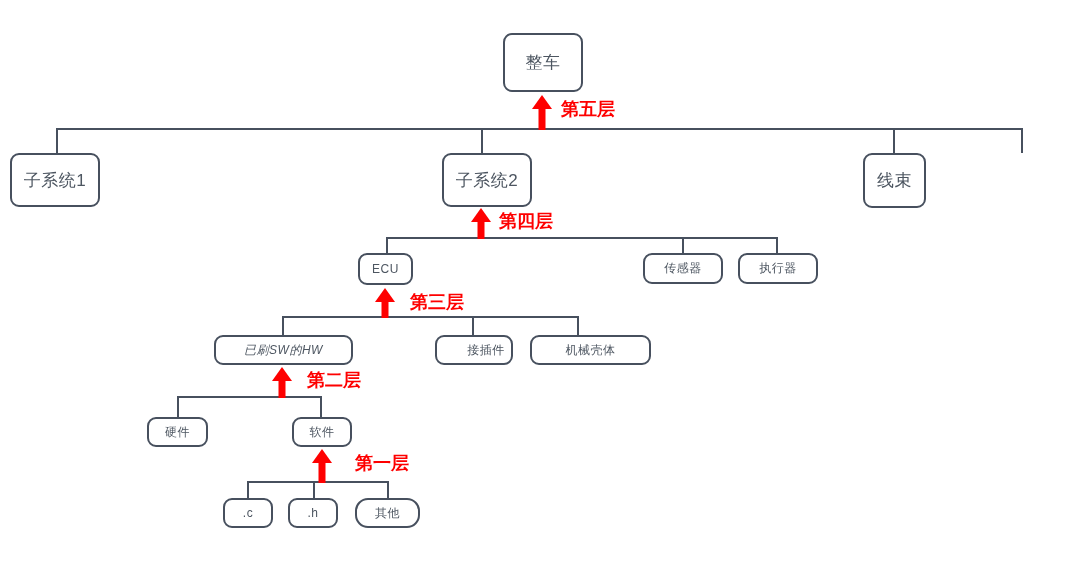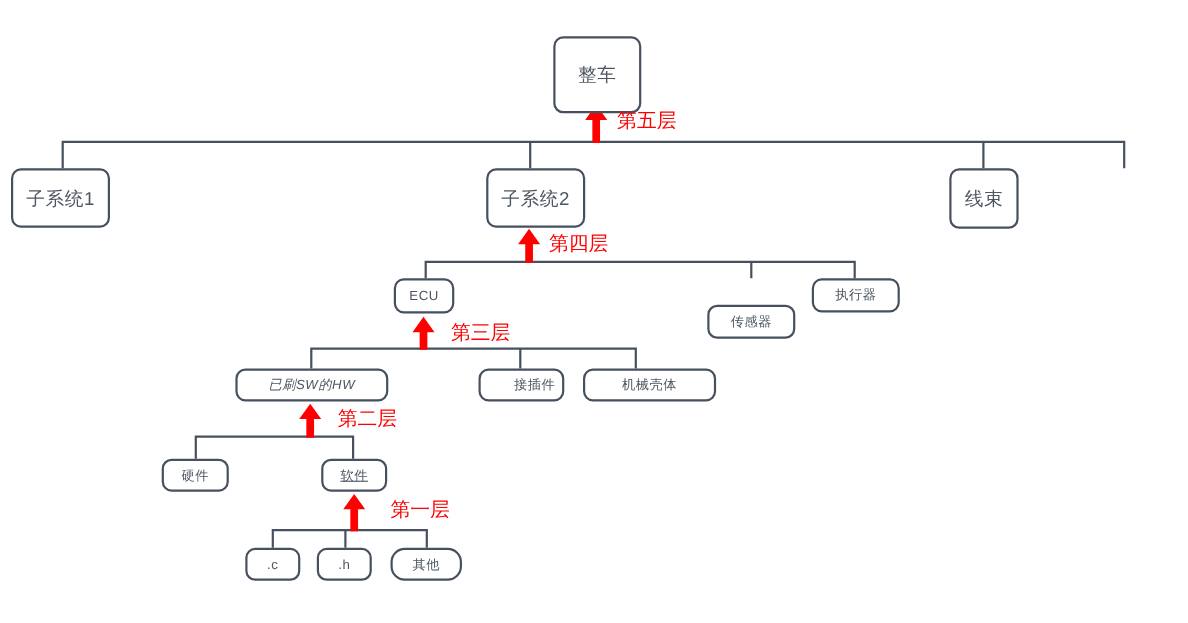--- a/index.html
+++ b/index.html
@@ -24,21 +24,21 @@
     justify-content: center;
     font-size: 12px;
     letter-spacing: 0.5px;
     white-space: nowrap;
     z-index: 2;
   }
   .node.big { font-size: 17px; }
   .level-label {
     position: absolute;
     color: #fe0000;
-    font-weight: normal;
+    font-weight: bold;
     font-size: 18px;
     line-height: 20px;
     white-space: nowrap;
     z-index: 3;
   }
 </style>
 </head>
 <body>
 
 <div class="canvas">
@@ -70,35 +70,35 @@
     <g fill="#fe0000">
       <polygon points="282,367 272,381 292,381"></polygon>
         <rect x="278.5" y="379" width="7" height="19"></rect>
     </g>
     <g fill="#fe0000">
       <polygon points="322,449 312,463 332,463"></polygon>
         <rect x="318.5" y="461" width="7" height="22"></rect>
     </g>
   </svg>
 
-  <div class="node big" style="left:503px; top:33px;  width:80px; height:70px;">整车</div>
+  <div class="node big" style="left:503px; top:33px;  width:80px; height:59px;">整车</div>
   <div class="node big" style="left:10px;  top:153px; width:90px; height:54px;">子系统1</div>
   <div class="node big" style="left:442px; top:153px; width:90px; height:54px;">子系统2</div>
   <div class="node big" style="left:863px; top:153px; width:63px; height:55px;">线束</div>
 
   <div class="node" style="left:358px; top:253px; width:55px; height:32px;">ECU</div>
-  <div class="node" style="left:643px; top:253px; width:80px; height:31px;margin-top:24px;">传感器</div>
+  <div class="node" style="left:643px; top:253px; width:80px; height:31px;">传感器</div>
   <div class="node" style="left:738px; top:253px; width:80px; height:31px;">执行器</div>
 
   <div class="node" style="left:214px; top:335px; width:139px; height:30px;font-style:italic;">已刷SW的HW</div>
   <div class="node" style="left:435px; top:335px; width:78px; height:30px;padding-left:24px;">接插件</div>
   <div class="node" style="left:530px; top:335px; width:121px; height:30px;">机械壳体</div>
 
   <div class="node" style="left:147px; top:417px; width:61px; height:30px;">硬件</div>
-  <div class="node" style="left:292px; top:417px; width:60px; height:30px;text-decoration:underline;">软件</div>
+  <div class="node" style="left:292px; top:417px; width:60px; height:30px;">软件</div>
 
   <div class="node" style="left:223px; top:498px; width:50px; height:30px;">.c</div>
   <div class="node" style="left:288px; top:498px; width:50px; height:30px;">.h</div>
   <div class="node" style="left:355px; top:498px; width:65px; height:30px;border-radius:13px;">其他</div>
 
   <div class="level-label" style="left:561px; top:99px;">第五层</div>
   <div class="level-label" style="left:499px; top:211px;">第四层</div>
   <div class="level-label" style="left:410px; top:292px;">第三层</div>
   <div class="level-label" style="left:307px; top:370px;">第二层</div>
   <div class="level-label" style="left:355px; top:453px;">第一层</div>

